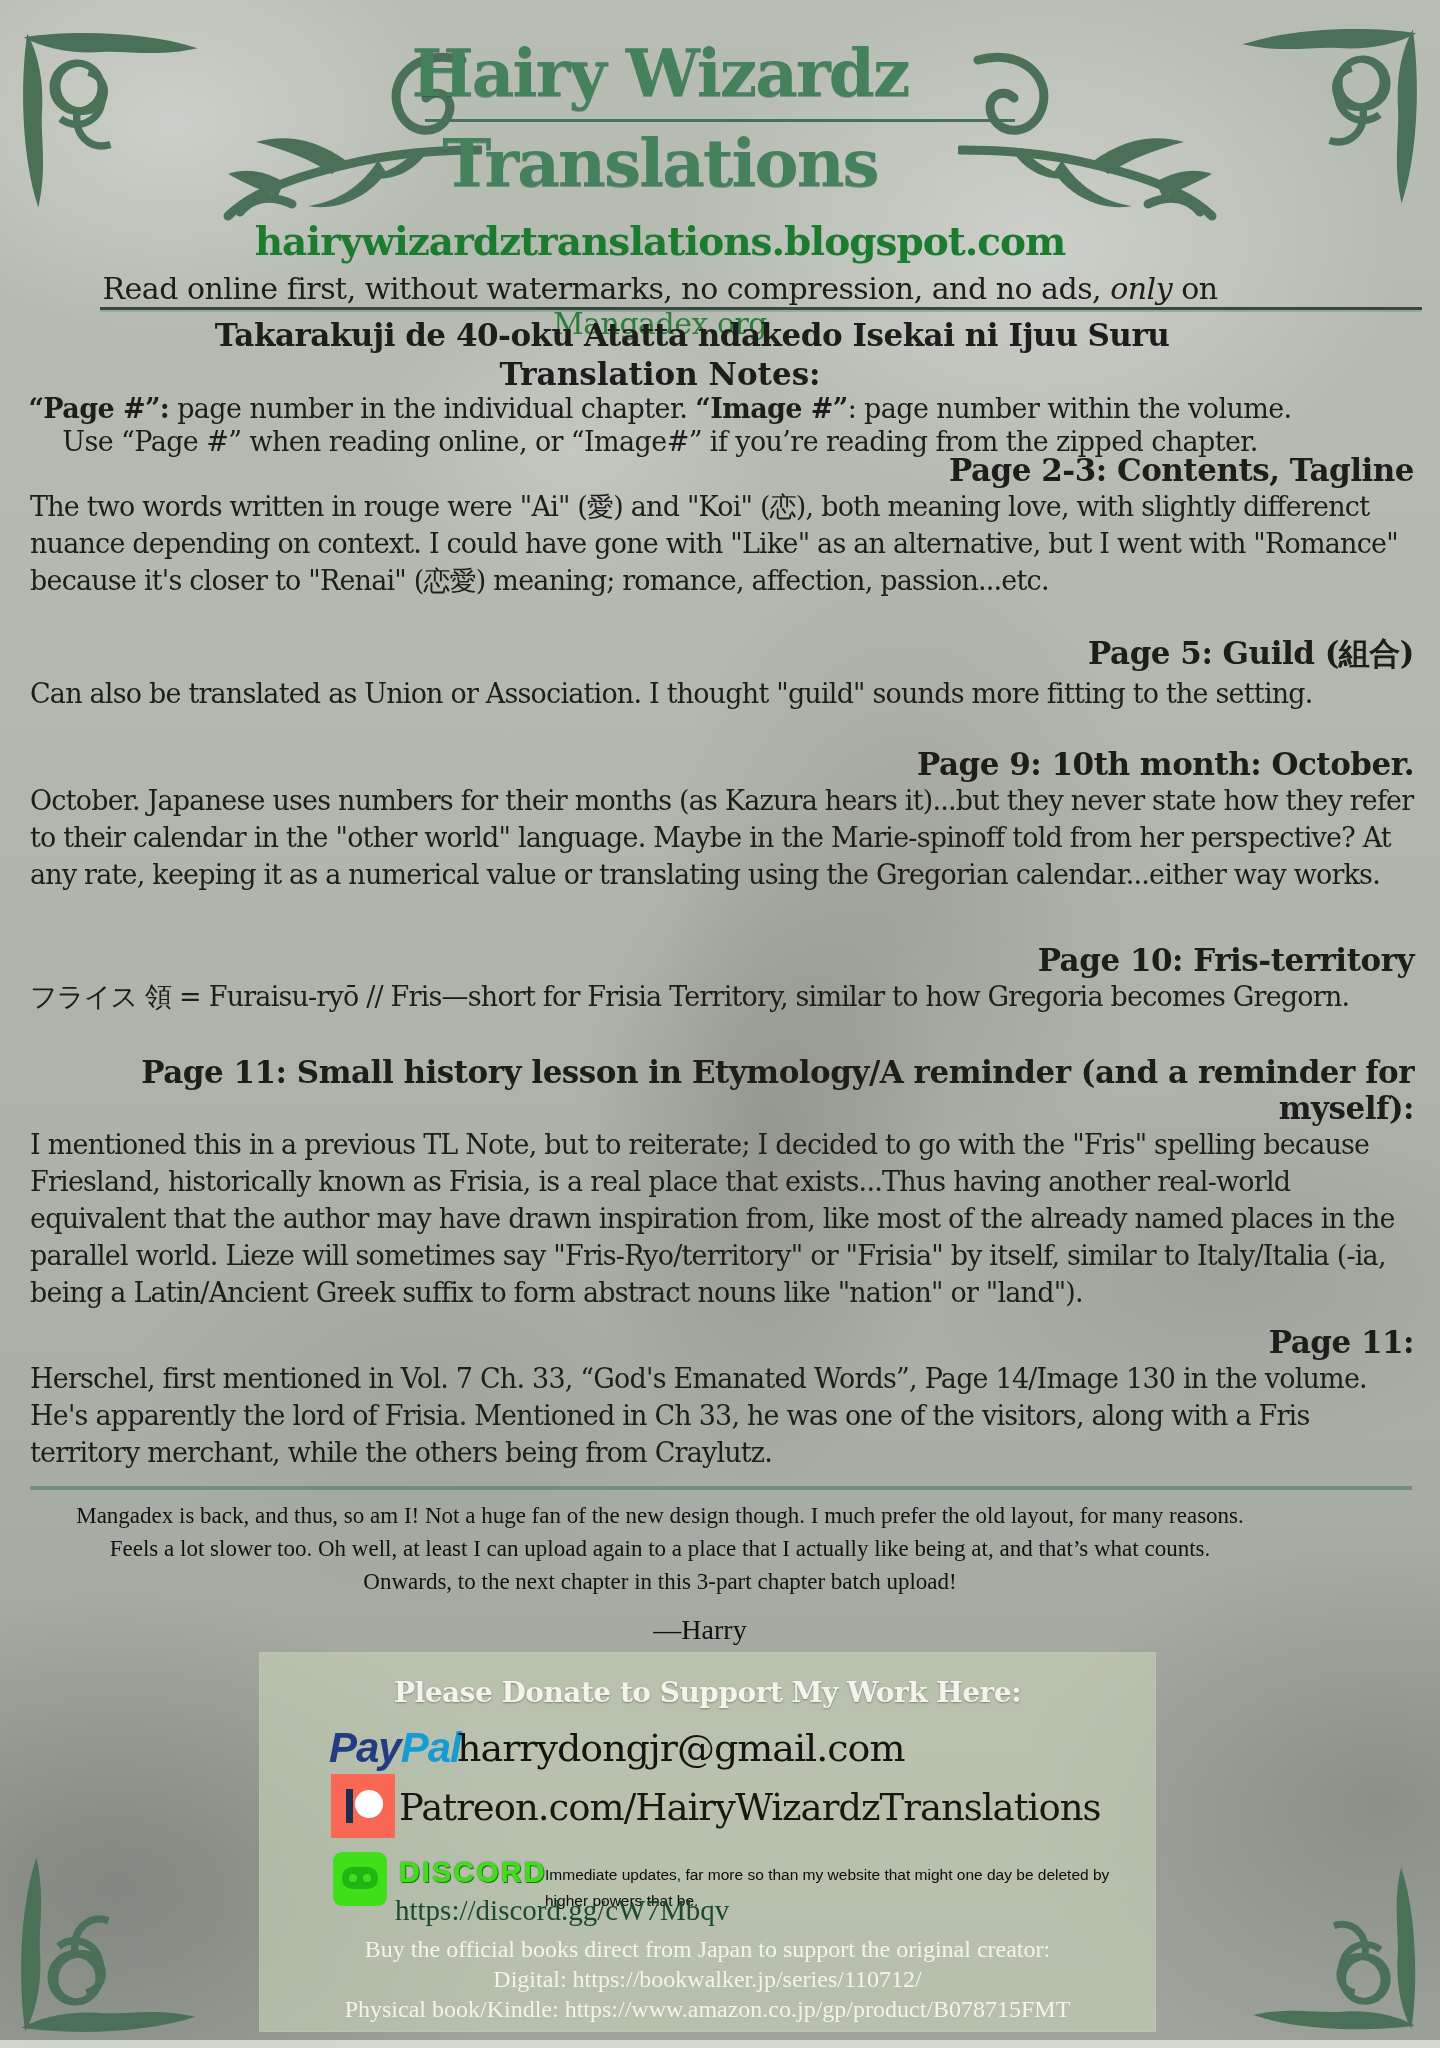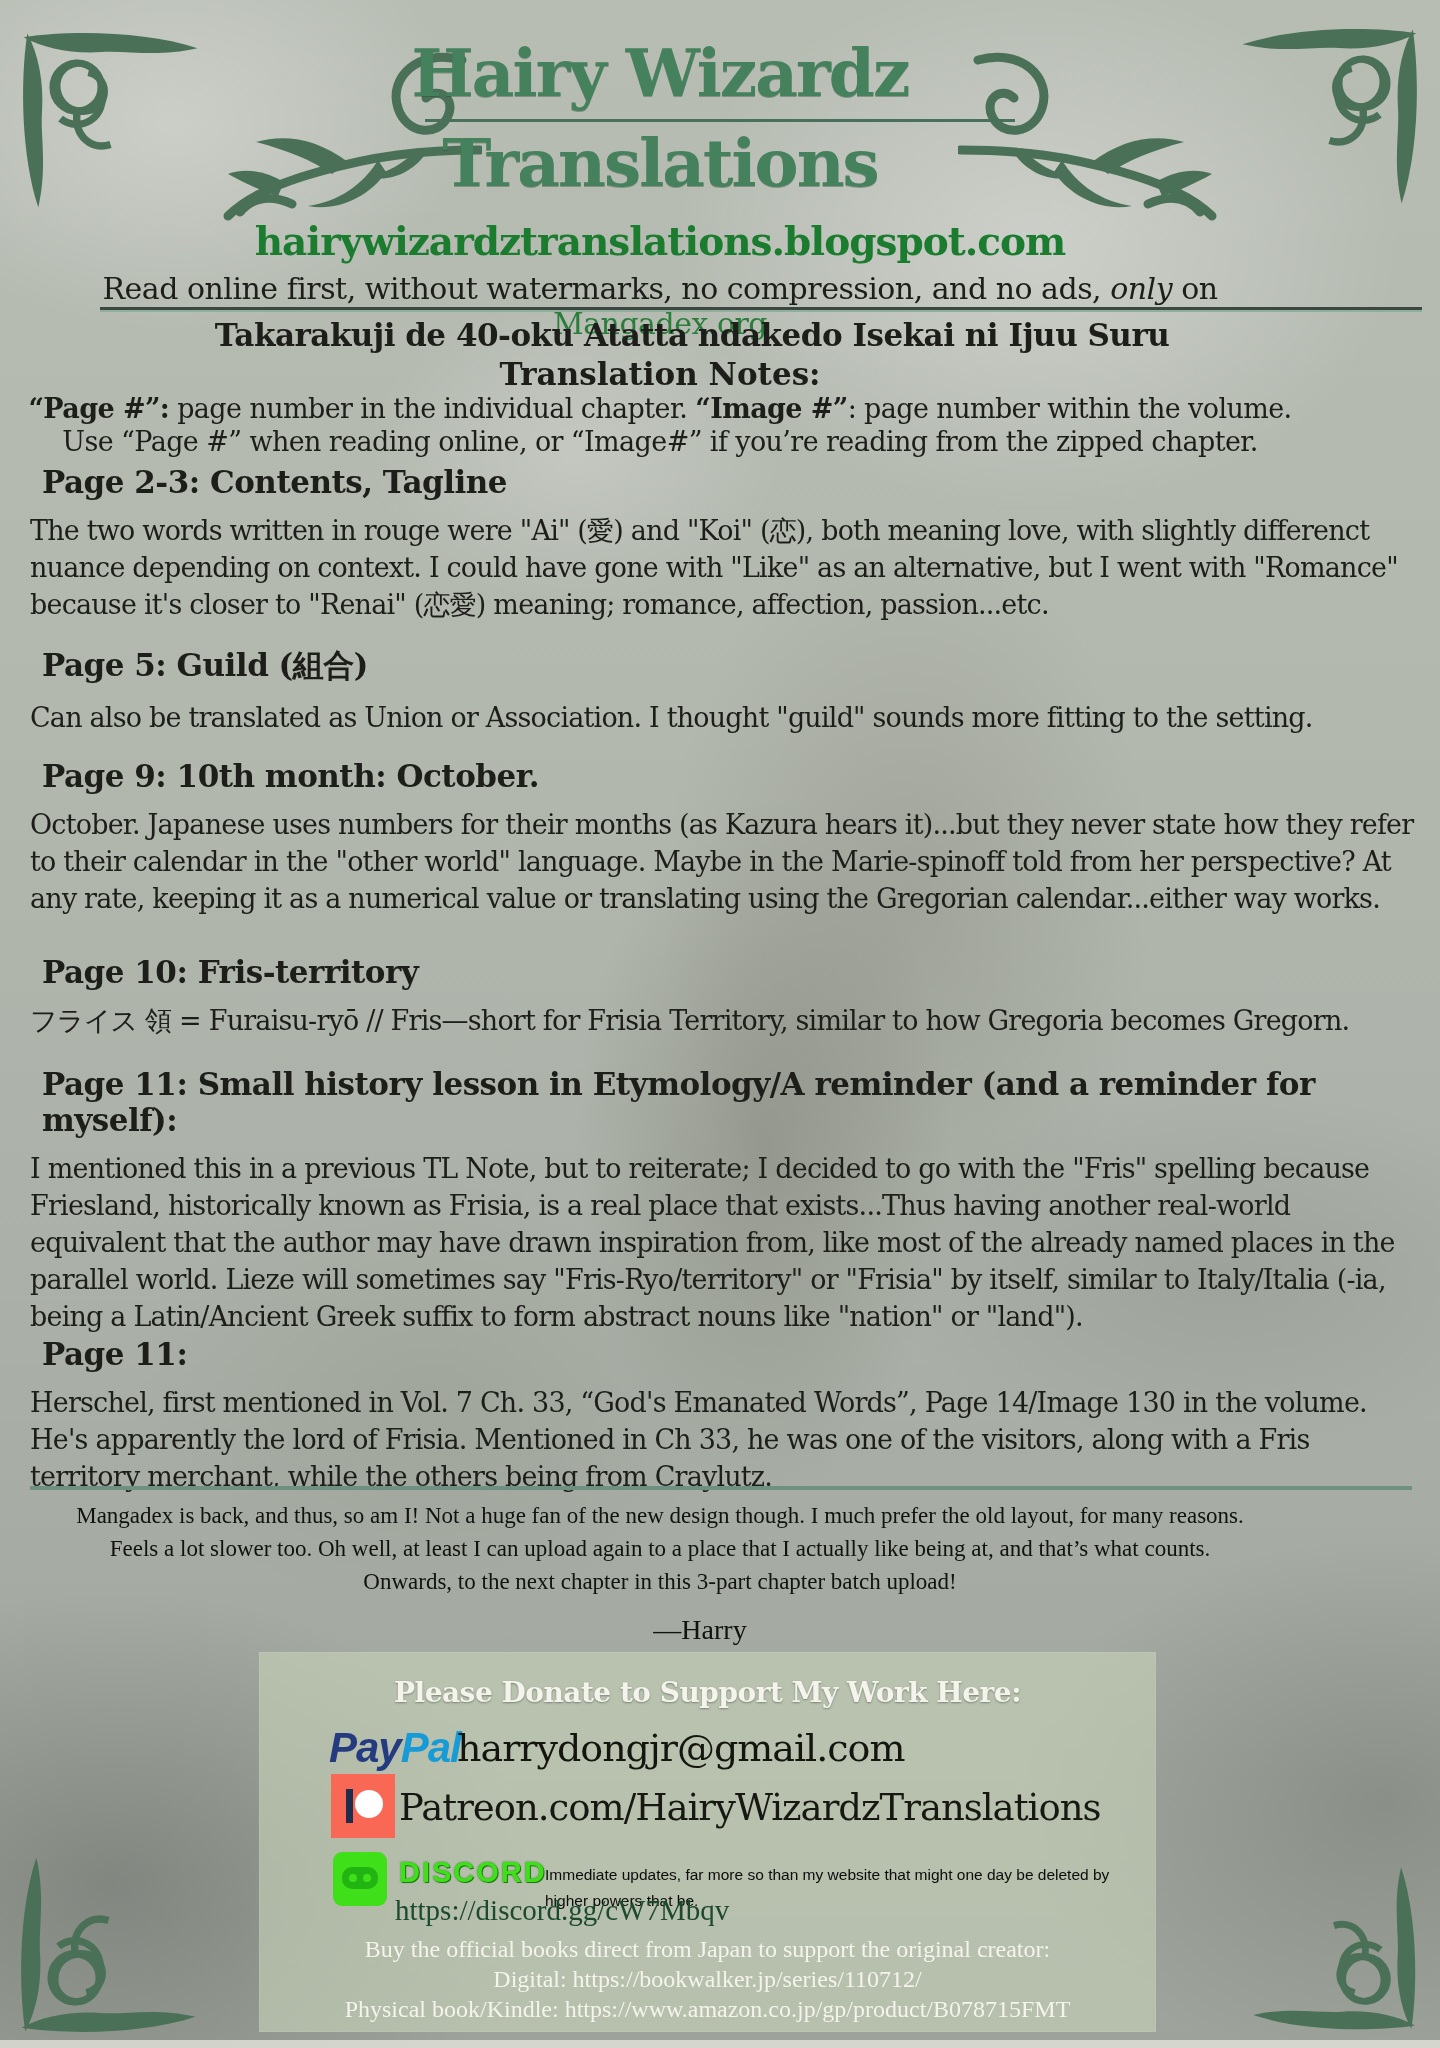--- a/index.html
+++ b/index.html
@@ -57,21 +57,21 @@
   .read-online .mangadex{color:var(--mangadex-green);text-decoration:none;}
   .rule1{top:307px;left:100px;width:1322px;height:0;border-top:3px solid #3d4741;border-bottom:2px solid #8fae9c;}
   .rule2{top:1486px;left:30px;width:1382px;height:0;border-top:4px solid #6f8f82;}
 
   .series-title{font-size:31px;font-weight:bold;letter-spacing:-0.5px;}
   .notes-title{font-size:31px;font-weight:bold;}
   .legend{font-size:27px;letter-spacing:-0.6px;}
   .legend b{font-weight:bold;}
 
   .note-sec{left:30px;width:1384px;}
-  .note-head{font-size:31px;font-weight:bold;letter-spacing:-0.5px;margin:12px;}
+  .note-head{font-size:31px;font-weight:bold;letter-spacing:-0.5px;margin:0;text-align:right;}
   .note-body{font-size:27px;line-height:37px;letter-spacing:-0.8px;margin:0;white-space:pre-line;}
 
   .update-line{font-family:"Liberation Serif",serif;font-size:23px;color:#121210;}
   .signature{font-family:"Liberation Serif",serif;font-size:28px;color:#121210;margin-left:40px;}
 
   
   .donate-panel{top:1652px;left:259px;width:897px;height:380px;
     background:rgba(198,209,184,.62);box-shadow:0 0 0 1px rgba(255,255,255,.08) inset;}
   .donate-heading{position:absolute;top:24px;left:0;width:100%;text-align:center;
     color:var(--white-text);font-size:28px;font-weight:bold;letter-spacing:-0.5px;

